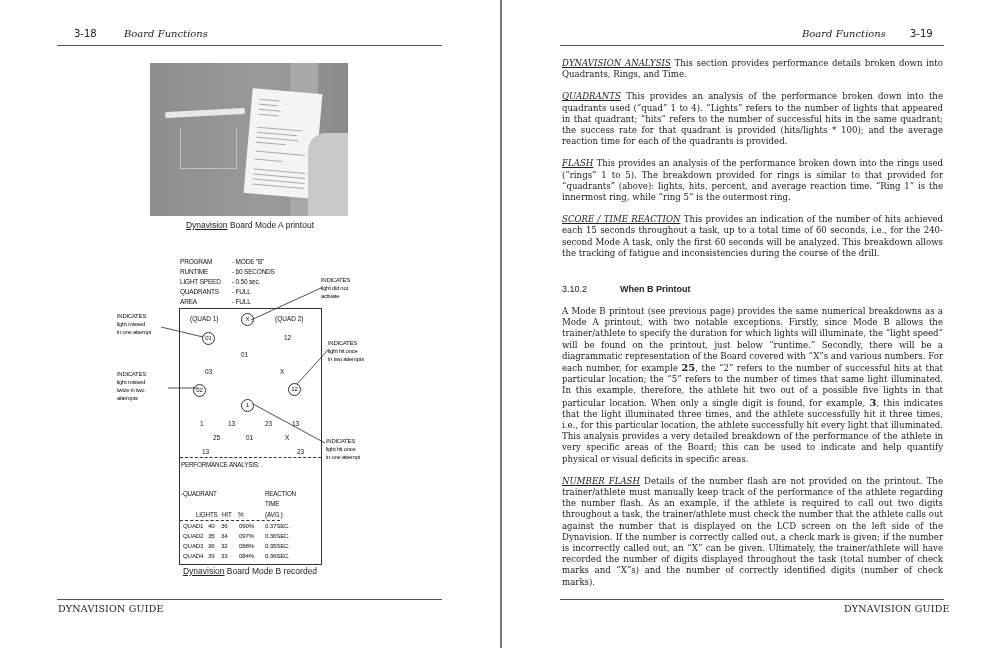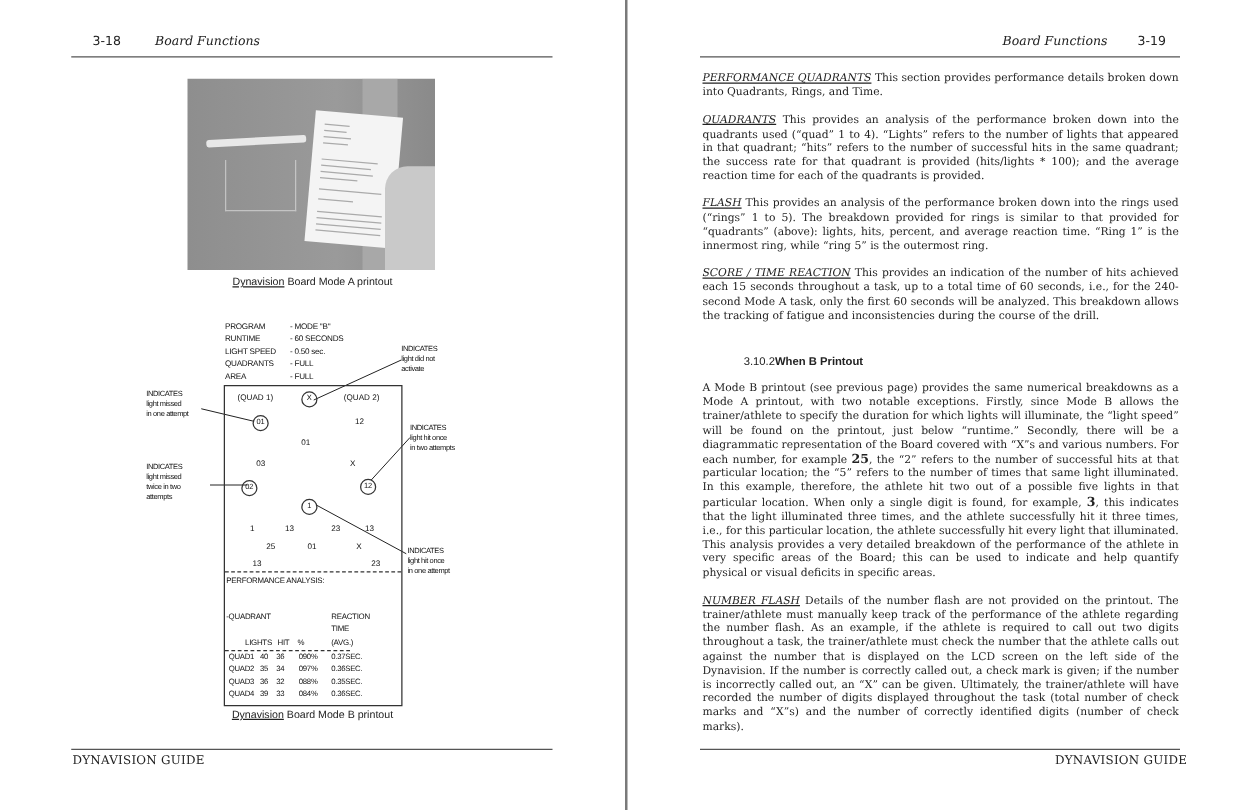--- a/index.html
+++ b/index.html
@@ -34,21 +34,21 @@
   .circ { position:absolute; width:11px; height:11px; border:1px solid #333; border-radius:50%; text-align:center; line-height:11px; font-size:6px; }
   .ann { position:absolute; font-size:6px; line-height:8px; letter-spacing:-0.3px; }
   svg.leaders { position:absolute; left:0; top:0; width:260px; height:310px; }
   .pa { position:absolute; font-size:6.3px; letter-spacing:-0.2px; }
   .qrow { position:absolute; left:3px; font-size:6.2px; letter-spacing:-0.2px; white-space:pre; }
   
   .body { position:absolute; left:60px; width:381px; font-size:8.6px; line-height:11.2px; text-align:justify; font-family:"DejaVu Serif", serif; }
   .body p { margin:0 0 11px 0; }
   .lead { font-style:italic; text-decoration:underline; }
   .sec { position:absolute; left:60px; top:284px; font-family:"Liberation Sans", sans-serif; font-size:9px; }
-  .sec .n { display:inline-block; width:58px;text-align:right; }
+  .sec .n { display:inline-block; width:58px; }
   .sec .t { font-weight:bold; }
   .big { font-weight:bold; font-size:10px; }
 </style>
 </head>
 <body>
 
 <div class="divider"></div>
 
 <div class="page page-left">
   <div class="hdr" style="left:74px;"><span class="hdr-num">3-18</span></div>
@@ -155,33 +155,33 @@
       <div>light missed</div>
       <div>twice in two</div>
       <div>attempts</div>
     </div>
     <div class="ann" style="left:213px; top:180px;">
       <div>INDICATES</div>
       <div>light hit once</div>
       <div>in one attempt</div>
     </div>
   </div>
-  <div class="caption" style="left:150px; top:566px; width:200px;"><u>Dynavision</u><span> Board Mode B printout</span></div>
+  <div class="caption" style="left:150px; top:566px; width:200px;"><u>Dynavision</u><span> Board Mode B recorded</span></div>
 
   <div class="rule" style="left:57px; top:599px; width:385px;"></div>
   <div class="foot" style="left:58px;">DYNAVISION GUIDE</div>
 </div>
 
 <div class="page page-right">
   <div class="hdr" style="left:300px;"><span class="hdr-title">Board Functions</span></div>
   <div class="hdr" style="left:408px;"><span class="hdr-num">3-19</span></div>
   <div class="rule" style="left:58px; top:45px; width:384px;"></div>
 
   <div class="body" style="top:58px;">
-    <p><span class="lead">PERFORMANCE QUADRANTS</span><span>  This section provides performance details broken down into Quadrants, Rings, and Time.</span></p>
+    <p><span class="lead">DYNAVISION ANALYSIS</span><span>  This section provides performance details broken down into Quadrants, Rings, and Time.</span></p>
     <p><span class="lead">QUADRANTS</span><span>  This provides an analysis of the performance broken down into the quadrants used (“quad” 1 to 4). “Lights” refers to the number of lights that appeared in that quadrant; “hits” refers to the number of successful hits in the same quadrant; the success rate for that quadrant is provided (hits/lights * 100); and the average reaction time for each of the quadrants is provided.</span></p>
     <p><span class="lead">FLASH</span><span>  This provides an analysis of the performance broken down into the rings used (“rings” 1 to 5). The breakdown provided for rings is similar to that provided for “quadrants” (above): lights, hits, percent, and average reaction time. “Ring 1” is the innermost ring, while “ring 5” is the outermost ring.</span></p>
     <p><span class="lead">SCORE / TIME REACTION</span><span>  This provides an indication of the number of hits achieved each 15 seconds throughout a task, up to a total time of 60 seconds, i.e., for the 240-second Mode A task, only the first 60 seconds will be analyzed. This breakdown allows the tracking of fatigue and inconsistencies during the course of the drill.</span></p>
   </div>
 
   <div class="sec"><span class="n">3.10.2</span><span class="t">When B Printout</span></div>
 
   <div class="body" style="top:306px;">
     <p><span>A Mode B printout (see previous page) provides the same numerical breakdowns as a Mode A printout, with two notable exceptions. Firstly, since Mode B allows the trainer/athlete to specify the duration for which lights will illuminate, the “light speed” will be found on the printout, just below “runtime.” Secondly, there will be a diagrammatic representation of the Board covered with “X”s and various numbers. For each number, for example </span><span class="big">25</span><span>, the “2” refers to the number of successful hits at that particular location; the “5” refers to the number of times that same light illuminated. In this example, therefore, the athlete hit two out of a possible five lights in that particular location. When only a single digit is found, for example, </span><span class="big">3</span><span>, this indicates that the light illuminated three times, and the athlete successfully hit it three times, i.e., for this particular location, the athlete successfully hit every light that illuminated. This analysis provides a very detailed breakdown of the performance of the athlete in very specific areas of the Board; this can be used to indicate and help quantify physical or visual deficits in specific areas.</span></p>
     <p><span class="lead">NUMBER FLASH</span><span>  Details of the number flash are not provided on the printout. The trainer/athlete must manually keep track of the performance of the athlete regarding the number flash. As an example, if the athlete is required to call out two digits throughout a task, the trainer/athlete must check the number that the athlete calls out against the number that is displayed on the LCD screen on the left side of the Dynavision. If the number is correctly called out, a check mark is given; if the number is incorrectly called out, an “X” can be given. Ultimately, the trainer/athlete will have recorded the number of digits displayed throughout the task (total number of check marks and “X”s) and the number of correctly identified digits (number of check marks).</span></p>

